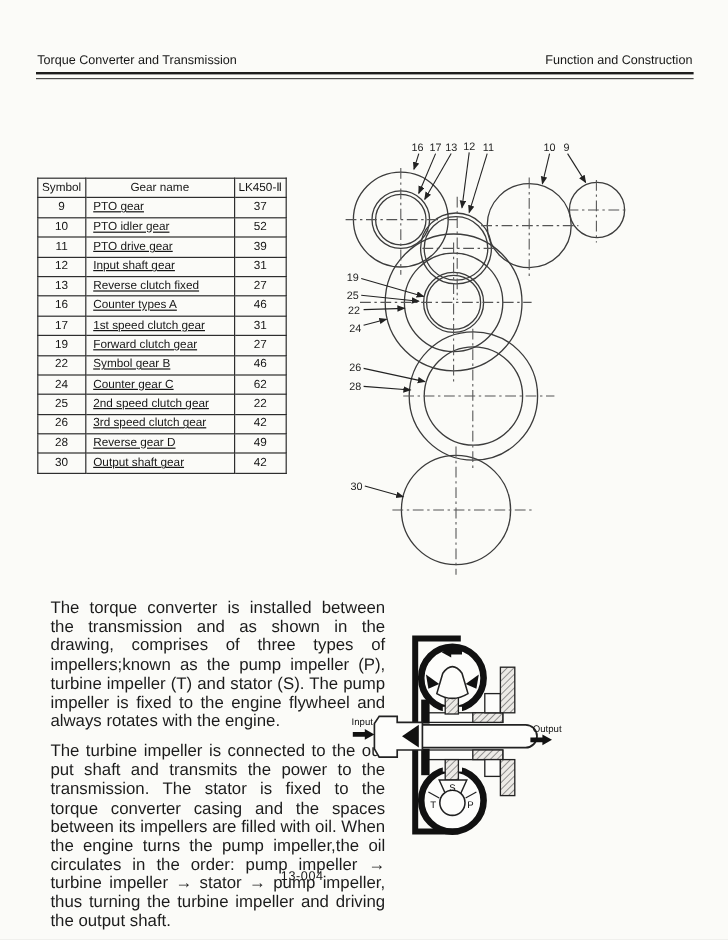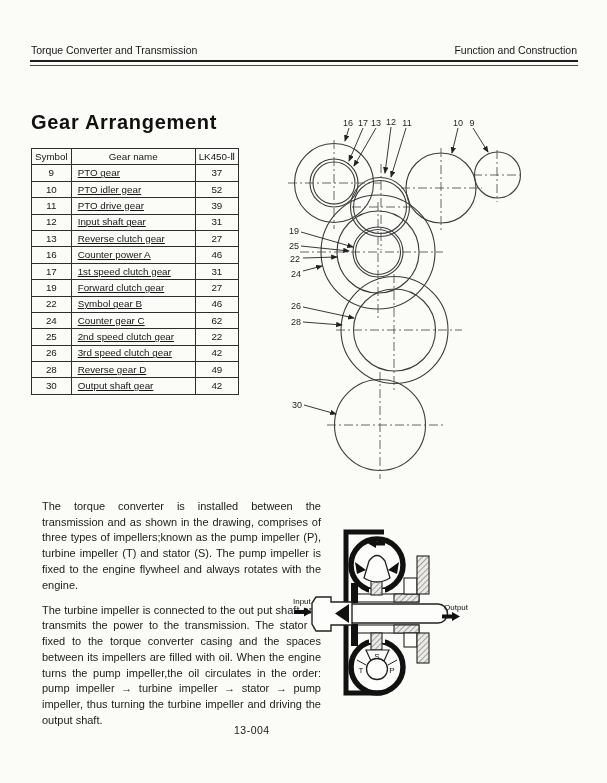--- a/index.html
+++ b/index.html
@@ -20,40 +20,39 @@
   .gear-table { left:31px; top:148px; border-collapse:collapse; table-layout:fixed;
     font-size:9.8px; color:#161616; }
   .gear-table th, .gear-table td {
     border:1px solid #2e2e2e; height:16.4px; padding:0 3px;
     font-weight:400; line-height:1; white-space:nowrap; overflow:hidden;
   }
   .gear-table th { text-align:center; }
   td.c { text-align:center; }
   td.l { text-align:left; padding-left:6px;text-decoration:underline; }
   .op-heading { left:40px; top:476px; font-size:11.5px; font-weight:700; color:#141414; }
-  .op-text { left:42px; top:499px; width:279px; font-size:11px; line-height:15.7px;
+  .op-text { left:42px; top:499px; width:279px; font-size:14px; line-height:15.7px;
     text-align:justify; color:#1c1c1c; }
   .op-text p + p { margin-top:9.5px; }
   .page-num { left:234px; top:724px; width:100px; text-align:left;
     font-size:10.5px; letter-spacing:.5px; color:#1a1a1a; }
   svg text { font-family:"Liberation Sans", sans-serif; }
   .dlabel { font-size:9px; fill:#1f1f1f; }
   .clabel { font-size:8px; fill:#111; }
 </style>
 </head>
 <body>
 
 <div class="page">
 
   <div class="abs hdr hdr-left">Torque Converter and Transmission</div>
   <div class="abs hdr hdr-right">Function and Construction</div>
   <div class="abs rule1"></div>
   <div class="abs rule2"></div>
 
-  <div class="abs title">Gear Arrangement</div>
 
   <table class="abs gear-table">
     <colgroup>
         <col style="width:31px">
         <col style="width:124px">
         <col style="width:38px">
       </colgroup>
     <thead>
       <tr>
         <th>Symbol</th>
@@ -77,26 +76,26 @@
           <td class="l">PTO drive gear</td>
           <td class="c">39</td>
         </tr>
       <tr>
           <td class="c">12</td>
           <td class="l">Input shaft gear</td>
           <td class="c">31</td>
         </tr>
       <tr>
           <td class="c">13</td>
-          <td class="l">Reverse clutch gear</td>
+          <td class="l">Reverse clutch fixed</td>
           <td class="c">27</td>
         </tr>
       <tr>
           <td class="c">16</td>
-          <td class="l">Counter power A</td>
+          <td class="l">Counter types A</td>
           <td class="c">46</td>
         </tr>
       <tr>
           <td class="c">17</td>
           <td class="l">1st speed clutch gear</td>
           <td class="c">31</td>
         </tr>
       <tr>
           <td class="c">19</td>
           <td class="l">Forward clutch gear</td>

